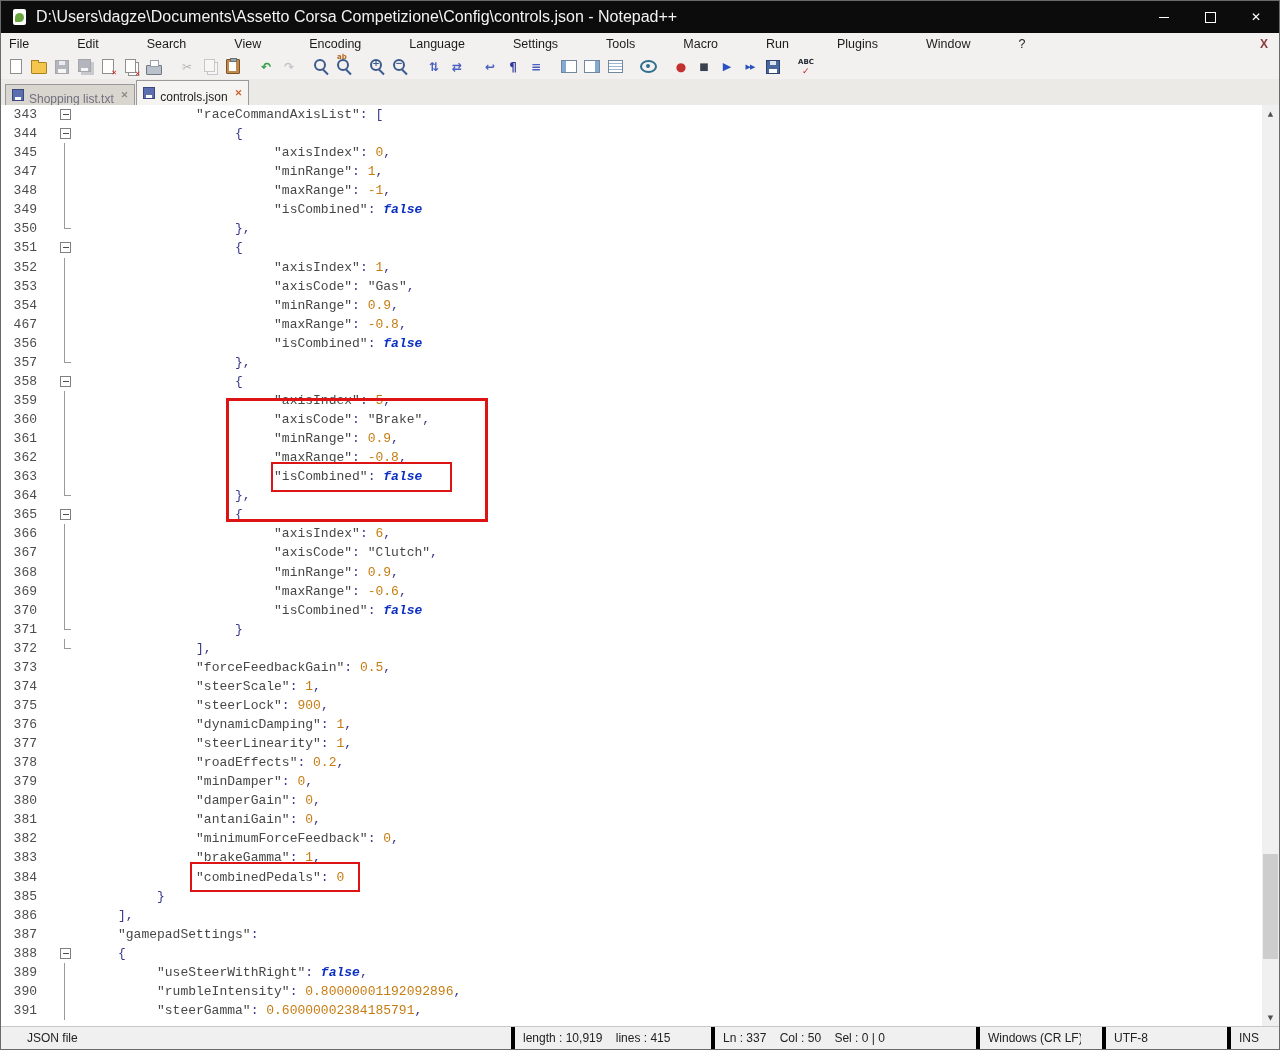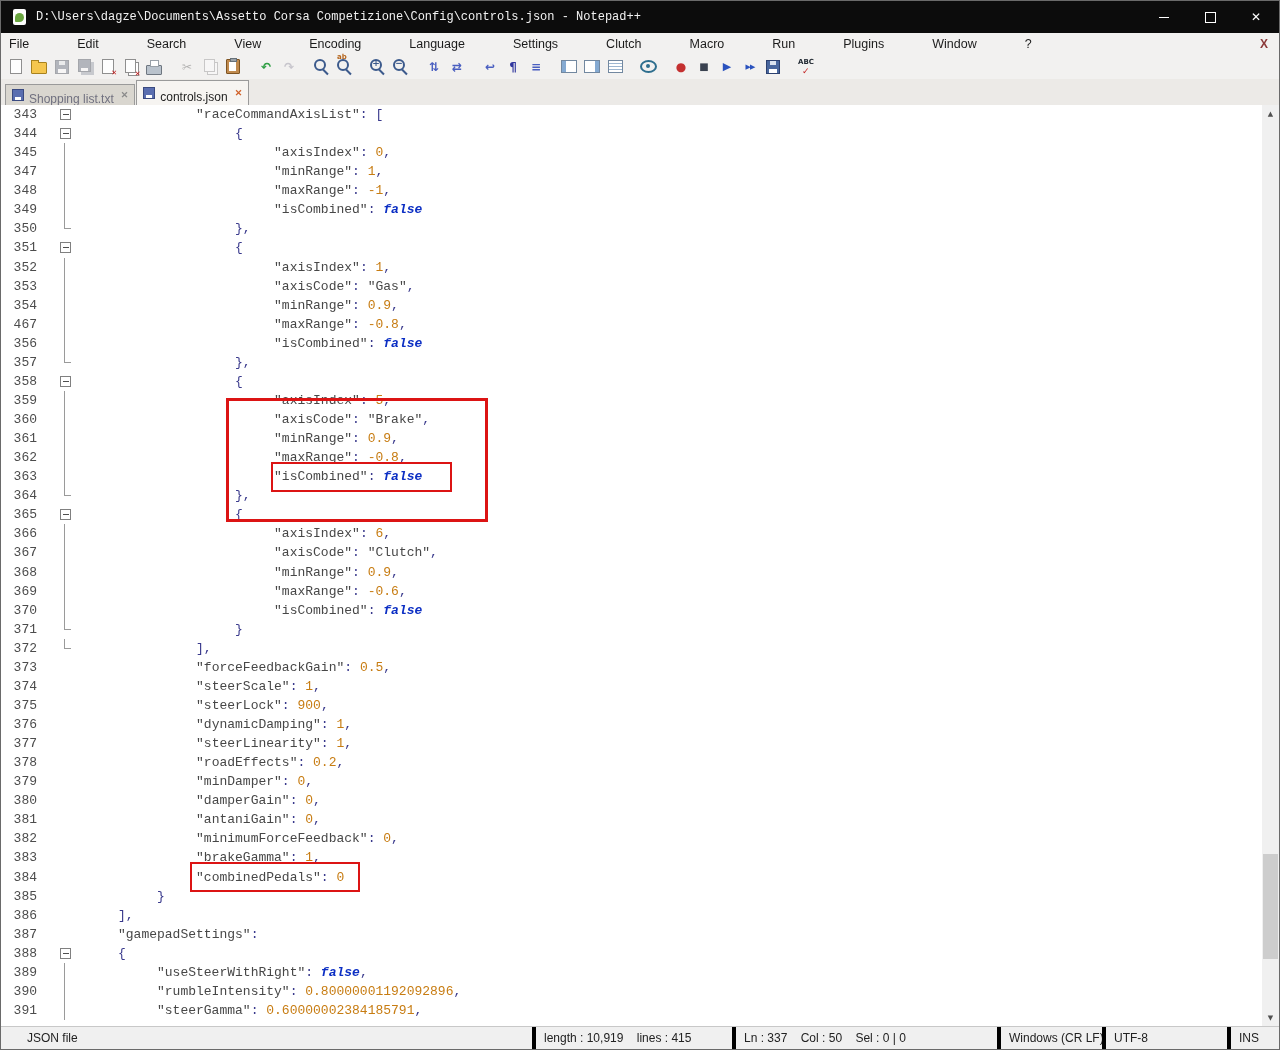--- a/index.html
+++ b/index.html
@@ -5,21 +5,21 @@
   html,body{margin:0;padding:0;width:1280px;height:1050px;overflow:hidden;background:#fff;
     font-family:"Liberation Sans",sans-serif;}
   .frame{position:relative;width:1278px;height:1048px;border:1px solid #6a6a6a;background:#fff;}
 
   
   .titlebar{position:absolute;left:0;top:0;right:0;height:32px;background:#0c0c0c;display:flex;
     align-items:center;color:#f2f2f2;}
   .app-icon{width:18px;height:18px;margin:0 8px 0 9px;position:relative;flex:0 0 auto;}
   .app-icon i{display:block;width:13px;height:16px;background:#fdfdfd;border-radius:2px;position:relative;margin:1px auto;}
   .app-icon i::after{content:"";position:absolute;left:2px;top:4px;width:9px;height:9px;background:#69a53f;border-radius:50% 50% 50% 10%;}
-  .title-text{font-size:12px;white-space:nowrap;overflow:hidden;flex:1 1 auto;font-family:Liberation Mono, monospace;}
+  .title-text{font-size:16px;white-space:nowrap;overflow:hidden;flex:1 1 auto;}
   .win-controls{display:flex;height:32px;flex:0 0 auto;}
   .win-btn{width:46px;height:32px;display:flex;align-items:center;justify-content:center;color:#fff;}
   .glyph-min{display:block;width:10px;height:1px;background:#fff;}
   .glyph-max{display:block;width:9px;height:9px;border:1px solid #fff;}
   .glyph-close{font-size:12px;line-height:1;}
 
   
   .menubar{position:absolute;left:0;top:32px;right:0;height:21px;background:#f2f1f0;display:flex;
     align-items:center;font-size:12.5px;color:#1b1b1b;}
   .menu-items{display:flex;align-items:center;height:100%;gap:32px;}
@@ -110,21 +110,21 @@
 
   
   .statusbar{position:absolute;left:0;right:0;bottom:0;height:23px;background:#f0f0f0;border-top:1px solid #c8c8c8;
     display:flex;align-items:center;font-size:12px;color:#222;box-sizing:border-box;}
   .seg{white-space:pre;overflow:hidden;box-sizing:border-box;padding:0 8px;height:100%;display:flex;align-items:center;}
   .seg + .seg{border-left:4px solid #000000;}
   .seg-type{flex:1 1 auto;padding-left:26px;}
   .seg-len{flex:0 0 200px;}
   .seg-pos{flex:0 0 265px;}
   .seg-eol{flex:0 0 105px;}
-  .seg-enc{flex:0 0 125px;}
+  .seg-enc{flex:0 0 125px;margin-left:21px;}
   .seg-ins{flex:0 0 52px;}
 
   
   .ann{position:absolute;pointer-events:none;background:transparent;z-index:50;}
   .ann1{left:225px;top:397px;width:256px;height:118px;border:3px solid var(--annotation_red,#dc1414);}
   .ann2{left:270px;top:461px;width:177px;height:26px;border:2px solid var(--annotation_red,#dc1414);}
   .ann3{left:189px;top:861px;width:166px;height:26px;border:2px solid var(--annotation_red,#dc1414);}
 </style>
 </head>
 <body style="--annotation_red: #dc1414; --number_orange: #c77c12; --boolean_blue: #0c2fc4; --string_gray: #474747; --punct_navy: #39398c; --plain: #333333;">
@@ -151,21 +151,21 @@
 
   <div class="menubar">
     <div class="menu-items">
         <div class="menu-item">File</div>
         <div class="menu-item">Edit</div>
         <div class="menu-item">Search</div>
         <div class="menu-item">View</div>
         <div class="menu-item">Encoding</div>
         <div class="menu-item">Language</div>
         <div class="menu-item">Settings</div>
-        <div class="menu-item">Clutch</div>
+        <div class="menu-item">Tools</div>
         <div class="menu-item">Macro</div>
         <div class="menu-item">Run</div>
         <div class="menu-item">Plugins</div>
         <div class="menu-item">Window</div>
         <div class="menu-item">?</div>
       </div>
     <div class="menu-close">X</div>
   </div>
 
   <div class="toolbar">

